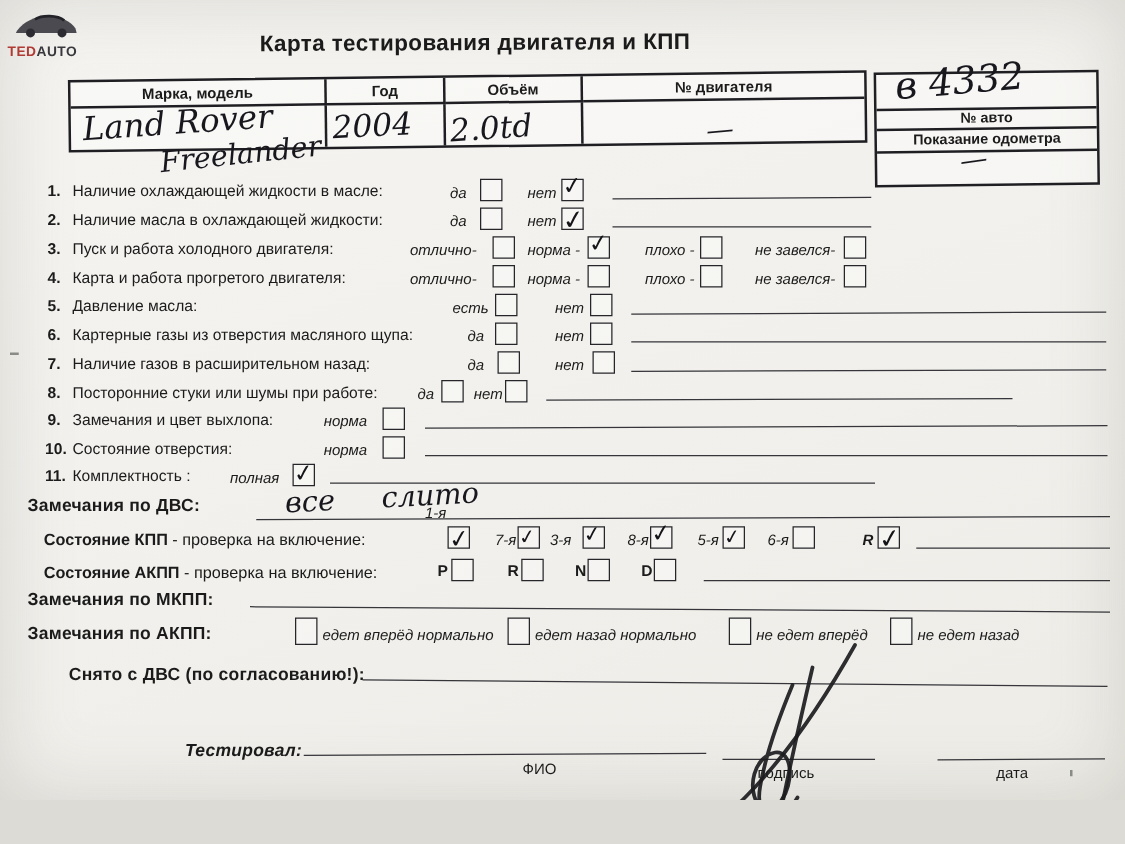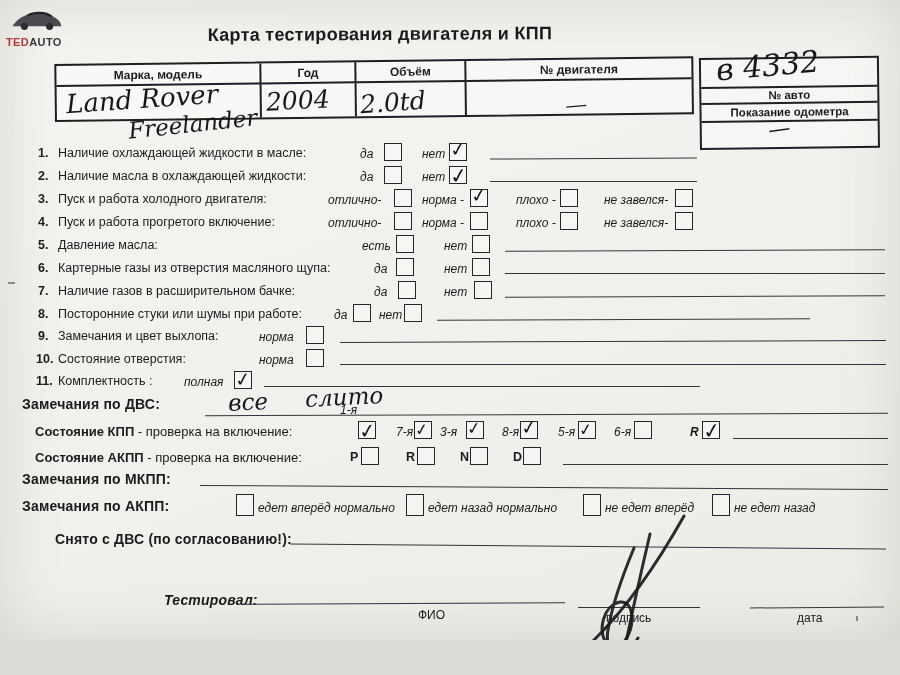--- a/index.html
+++ b/index.html
@@ -131,21 +131,21 @@
         <span class="mark"></span>
       </span>
     <span class="abs opt" style="left:604px;top:193px">не завелся-</span>
     <span class="box" style="left:675px;top:189px">
         <span class="mark"></span>
       </span>
   </div>
 
   <div style="display:contents">
     <span class="abs num" style="left:38px;top:215px">4.</span>
-    <span class="abs lbl" style="left:58px;top:215px">Пуск и работа прогретого включение:</span>
+    <span class="abs lbl" style="left:58px;top:215px">Карта и работа прогретого двигателя:</span>
     <span class="abs opt" style="left:328px;top:216px">отлично-</span>
     <span class="box" style="left:394px;top:212px">
         <span class="mark"></span>
       </span>
     <span class="abs opt" style="left:422px;top:216px">норма -</span>
     <span class="box" style="left:470px;top:212px">
         <span class="mark"></span>
       </span>
     <span class="abs opt" style="left:516px;top:216px">плохо -</span>
     <span class="box" style="left:560px;top:212px">
@@ -180,21 +180,21 @@
       </span>
     <span class="abs opt" style="left:444px;top:262px">нет</span>
     <span class="box" style="left:472px;top:258px">
         <span class="mark"></span>
       </span>
     <span class="ln" style="left:505px;top:273px;width:380px"></span>
   </div>
 
   <div style="display:contents">
     <span class="abs num" style="left:38px;top:284px">7.</span>
-    <span class="abs lbl" style="left:58px;top:284px">Наличие газов в расширительном бачке:</span>
+    <span class="abs lbl" style="left:58px;top:284px">Наличие газов в расширительном назад:</span>
     <span class="abs opt" style="left:374px;top:285px">да</span>
     <span class="box" style="left:398px;top:281px">
         <span class="mark"></span>
       </span>
     <span class="abs opt" style="left:444px;top:285px">нет</span>
     <span class="box" style="left:474px;top:281px">
         <span class="mark"></span>
       </span>
     <span class="ln" style="left:505px;top:296px;width:380px;transform:rotate(-0.2deg)"></span>
   </div>
@@ -334,21 +334,21 @@
   </div>
 
   
   <div style="display:contents">
     <span class="abs sect" style="left:55px;top:531px">Снято с ДВС (по согласованию!):</span>
     <span class="ln" style="left:290px;top:546px;width:596px;transform:rotate(0.5deg)"></span>
   </div>
 
   
   <div style="display:contents">
-    <span class="abs sect" style="left:164px;top:592px;font-style:italic">Тестировал:</span>
+    <span class="abs sect" style="left:148px;top:592px;font-style:italic">Тестировал:</span>
     <span class="ln" style="left:243px;top:603px;width:322px;transform:rotate(-0.3deg)"></span>
     <span class="abs" style="left:418px;top:608px;font-size:12px">ФИО</span>
     <span class="ln" style="left:578px;top:607px;width:122px"></span>
     <span class="abs" style="left:606px;top:611px;font-size:12px">подпись</span>
     <span class="ln" style="left:750px;top:607px;width:134px;transform:rotate(-0.4deg)"></span>
     <span class="abs" style="left:797px;top:611px;font-size:12px">дата</span>
     <svg class="sig" style="position:absolute;left:538px;top:514px;width:170px;height:155px" viewBox="0 0 170 155">
       <path d="M146,2 C128,34 96,86 58,124 C44,138 30,146 22,150"></path>
       <path d="M96,34 C86,58 74,92 70,116 C67,134 76,140 86,128 C98,112 96,86 82,88 C66,91 58,116 70,132 C78,142 92,138 100,124"></path>
       <path d="M112,20 C104,54 92,108 84,148"></path>

